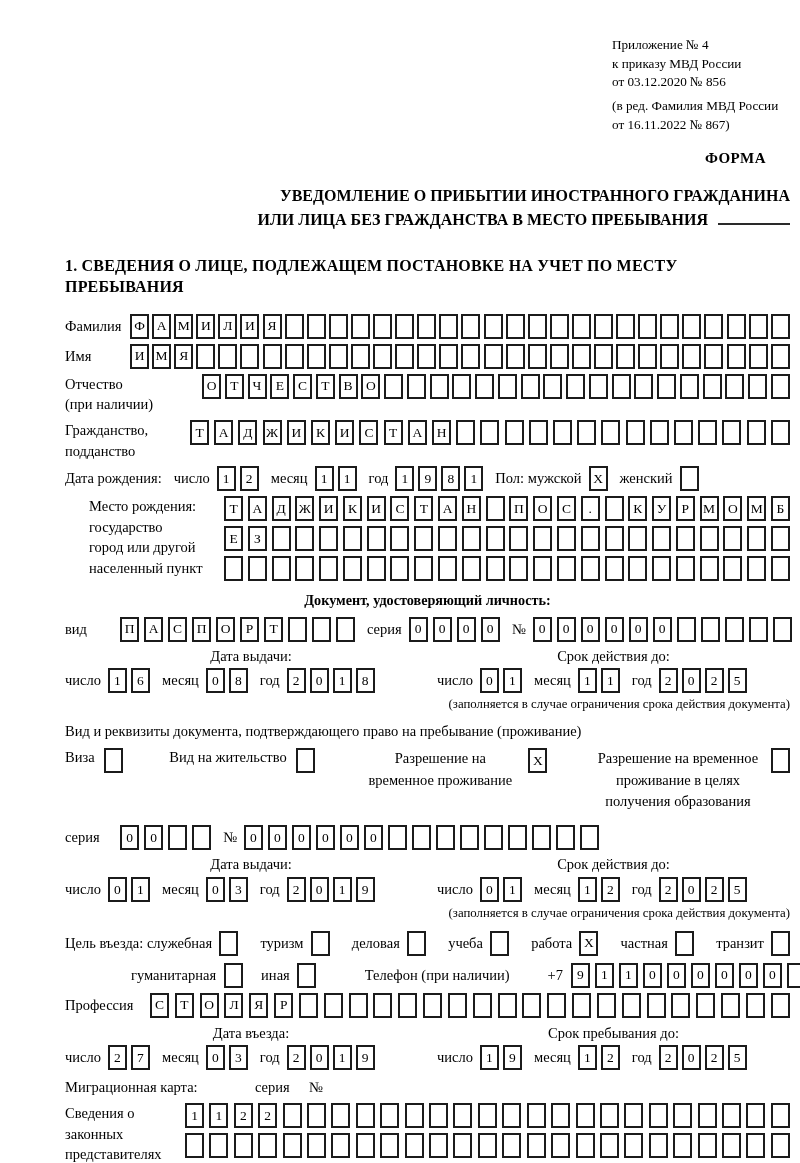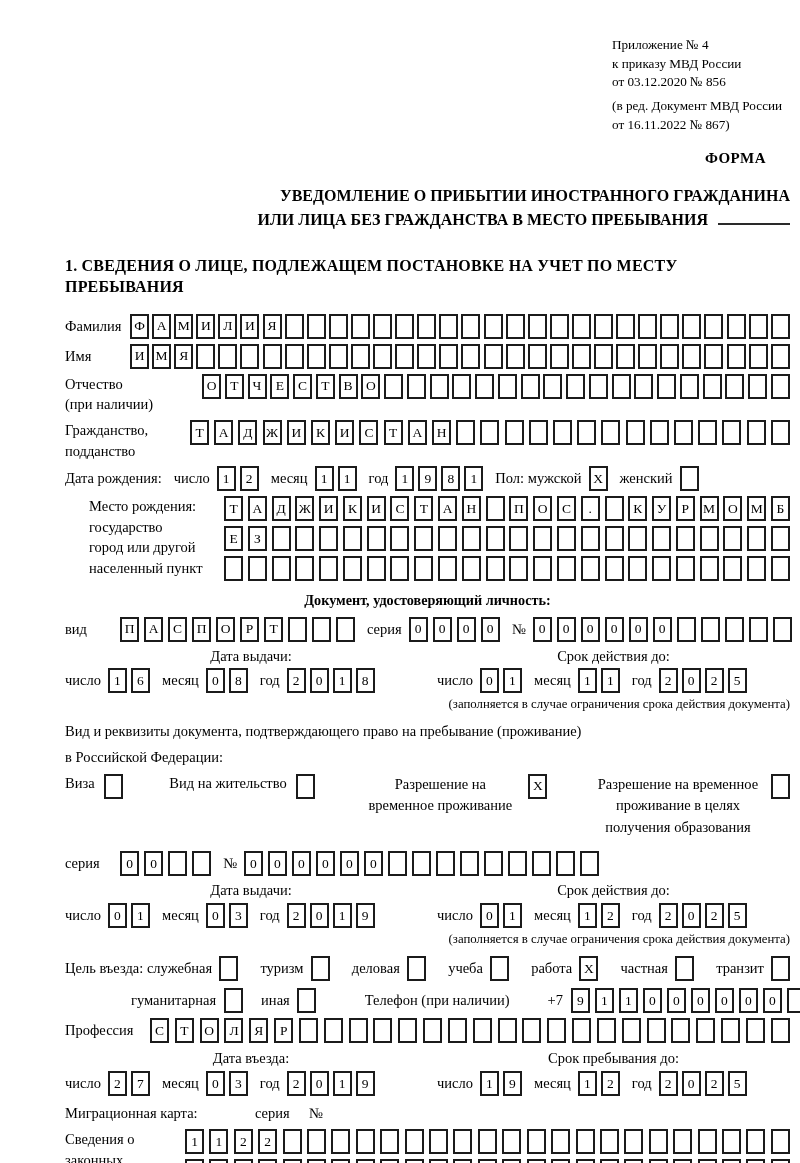--- a/index.html
+++ b/index.html
@@ -61,21 +61,21 @@
 </head>
 <body>
 
 <div class="page">
 
   <div class="appendix">
     <div>Приложение № 4</div>
     <div>к приказу МВД России</div>
     <div>от 03.12.2020 № 856</div>
     <div class="edition">
-      <div>(в ред. Документ МВД России</div>
+      <div>(в ред. Фамилия МВД России</div>
       <div>от 16.11.2022 № 867)</div>
     </div>
   </div>
 
   <div class="forma">ФОРМА</div>
 
   <div class="title">
     <div>УВЕДОМЛЕНИЕ О ПРИБЫТИИ ИНОСТРАННОГО ГРАЖДАНИНА</div>
     <div><span>ИЛИ ЛИЦА БЕЗ ГРАЖДАНСТВА В МЕСТО ПРЕБЫВАНИЯ</span><span class="blank-line"></span></div>
   </div>
@@ -422,21 +422,20 @@
             <span class="cell">0</span>
             <span class="cell">2</span>
             <span class="cell">5</span>
           </span>
       </div>
     </div>
   </div>
   <div class="dnote">(заполняется в случае ограничения срока действия документа)</div>
 
   <div class="pline">Вид и реквизиты документа, подтверждающего право на пребывание (проживание)</div>
-  <div class="pline">в Российской Федерации:</div>
 
   <div class="vrow">
     <span class="vgrp">
       <span>Виза</span>
       <span class="grp">
           <span class="cell"></span>
         </span>
     </span>
     <span class="vgrp">
       <span>Вид на жительство</span>

